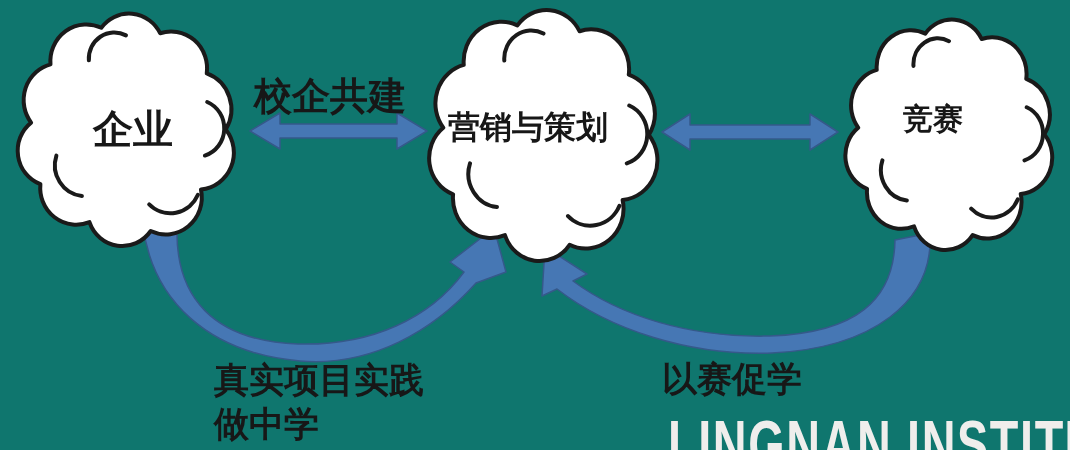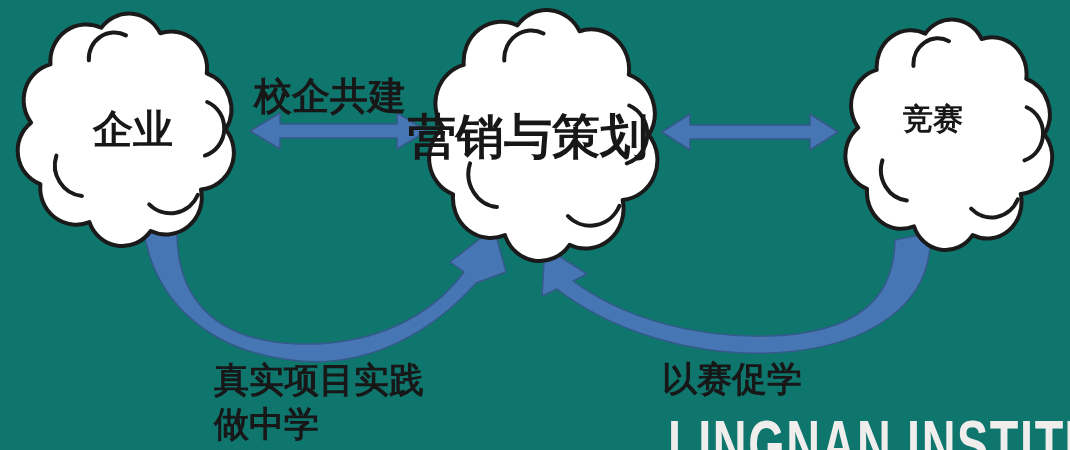--- a/index.html
+++ b/index.html
@@ -40,21 +40,21 @@
   }
   .label{
     position:absolute;
     color:var(--text-black);
     font-weight:700;
     white-space:nowrap;
     line-height:1.2;
   }
   .label.centered{transform:translateX(-50%);}
   .cloud-label{font-size:40px;}
-  .cloud-label.mid{font-size:48px;}
+  .cloud-label.mid{font-size:32px;}
   .cloud-label.right{font-size:30px;}
   .arrow-label{font-size:38px;}
   .swoosh-label{font-size:35px;line-height:1.26;}
   #watermark{
     position:absolute;
     left:668px;top:404px;
     font-size:57px;
     font-weight:700;
     color:var(--watermark-gray);
     letter-spacing:2px;

